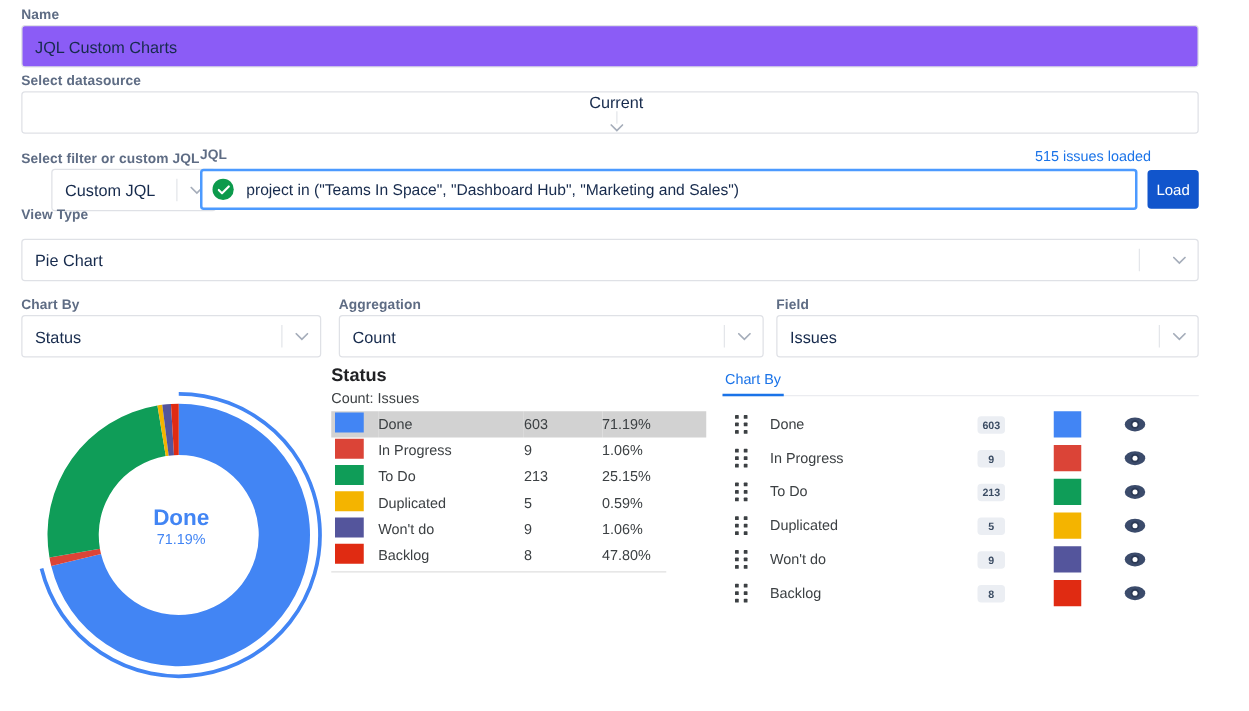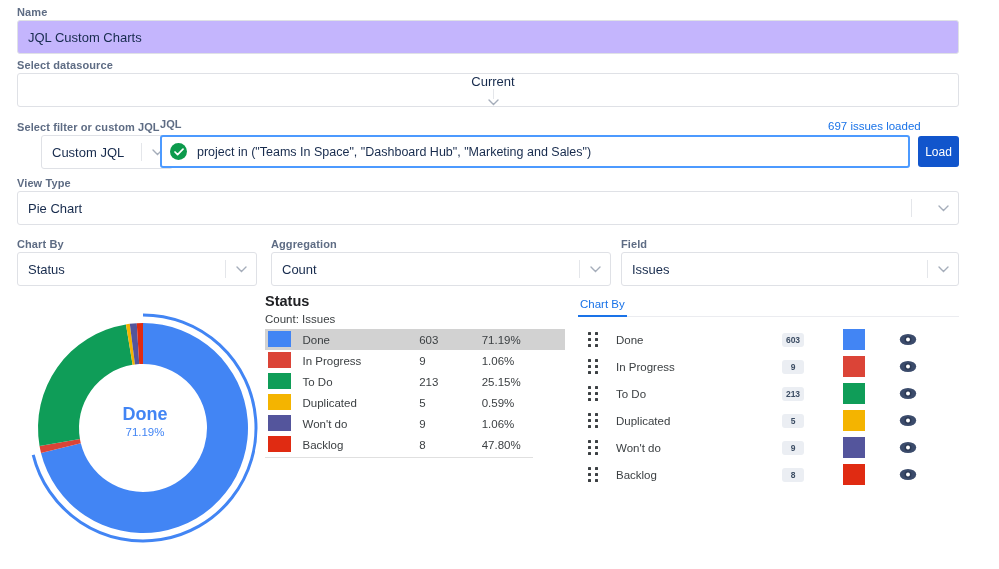--- a/index.html
+++ b/index.html
@@ -19,21 +19,21 @@
     font-weight: bold;
     color: #5E6C84;
     letter-spacing: .1px;
     margin-bottom: 4px;
     display: block;
   }
   .text-input {
     height: 34px;
     border: 1px solid #DFE1E6;
     border-radius: 3px;
-    background: #c4b5fd;
+    background: #8b5cf6;
     display: flex;
     align-items: center;
     padding: 0 10px;
     font-size: 13px;
     color: #172B4D;
   }
   .select-box {
     height: 34px;
     border: 1px solid #DFE1E6;
     border-radius: 3px;
@@ -108,21 +108,21 @@
     color: #fff;
     border: none;
     border-radius: 3px;
     font-size: 12px;
     font-family: "Liberation Sans", sans-serif;
     cursor: pointer;
     display:flex; align-items:center; justify-content:center;
   }
 
   
-  #vt-label { left: 17px; top: 177px; }
+  #vt-label { left: 17px; top: 166px; }
   #vt-select { left: 17px; top: 191px; width: 942px; gap: 16px; }
 
   
   #cb-label { left: 17px; top: 238px; }
   #cb-select { left: 17px; top: 252px; width: 240px; }
   #agg-label { left: 271px; top: 238px; }
   #agg-select { left: 271px; top: 252px; width: 340px; }
   #field-label { left: 621px; top: 238px; }
   #field-select { left: 621px; top: 252px; width: 338px; }
 
@@ -241,21 +241,21 @@
   <div class="row" id="jql-wrap">
     <div class="jql-input">
       <span class="check-icon">
         <svg width="10" height="8" viewBox="0 0 10 8">
             <path d="M1 4l2.6 2.6L9 1.2" stroke="#fff" stroke-width="1.7" fill="none" stroke-linecap="round" stroke-linejoin="round"></path>
           </svg>
       </span>
       <span>project in ("Teams In Space", "Dashboard Hub", "Marketing and Sales")</span>
     </div>
   </div>
-  <div class="row" id="issues-loaded">697 issues loaded</div>
+  <div class="row" id="issues-loaded">515 issues loaded</div>
   <button class="row" id="load-btn">Load</button>
 
   <label class="row field-label" id="vt-label">View Type</label>
   <div class="row select-box" id="vt-select">
     <span class="val">Pie Chart</span>
     <span class="sep"></span>
     <span class="chev">
       <svg width="11" height="7" viewBox="0 0 11 7">
           <path d="M1 1l4.5 4.5L10 1" stroke="#A5ADBA" stroke-width="1.4" fill="none" stroke-linecap="round"></path>
         </svg>

